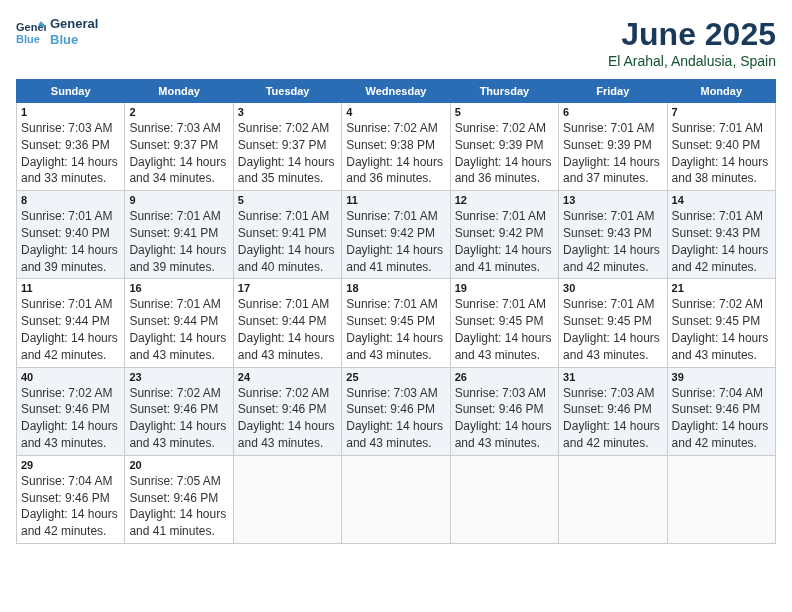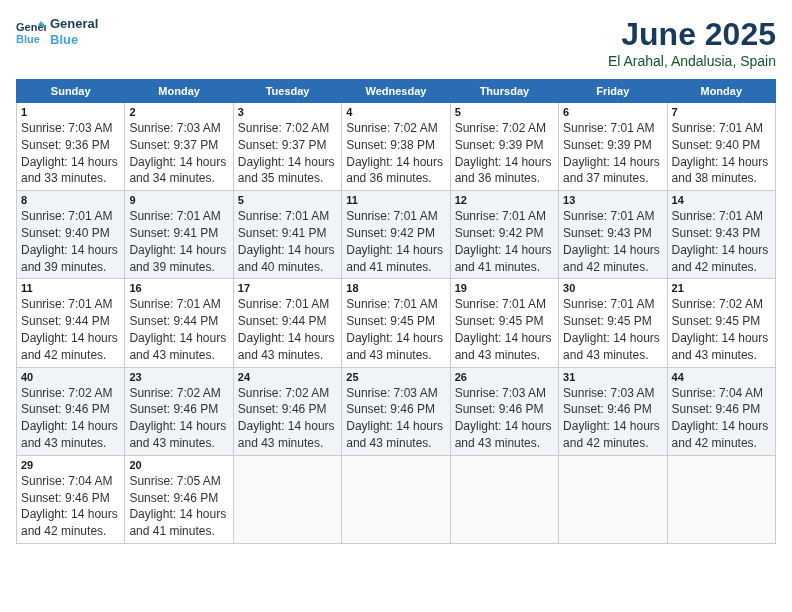--- a/index.html
+++ b/index.html
@@ -228,21 +228,21 @@
           </td>
           <td>
             <div class="day-num">26</div>
             <div class="day-info">Sunrise: 7:03 AM<br>Sunset: 9:46 PM<br>Daylight: 14 hours and 43 minutes.</div>
           </td>
           <td>
             <div class="day-num">31</div>
             <div class="day-info">Sunrise: 7:03 AM<br>Sunset: 9:46 PM<br>Daylight: 14 hours and 42 minutes.</div>
           </td>
           <td>
-            <div class="day-num">44</div>
+            <div class="day-num">39</div>
             <div class="day-info">Sunrise: 7:04 AM<br>Sunset: 9:46 PM<br>Daylight: 14 hours and 42 minutes.</div>
           </td>
         </tr>
         <tr>
           <td>
             <div class="day-num">29</div>
             <div class="day-info">Sunrise: 7:04 AM<br>Sunset: 9:46 PM<br>Daylight: 14 hours and 42 minutes.</div>
           </td>
           <td>
             <div class="day-num">20</div>

